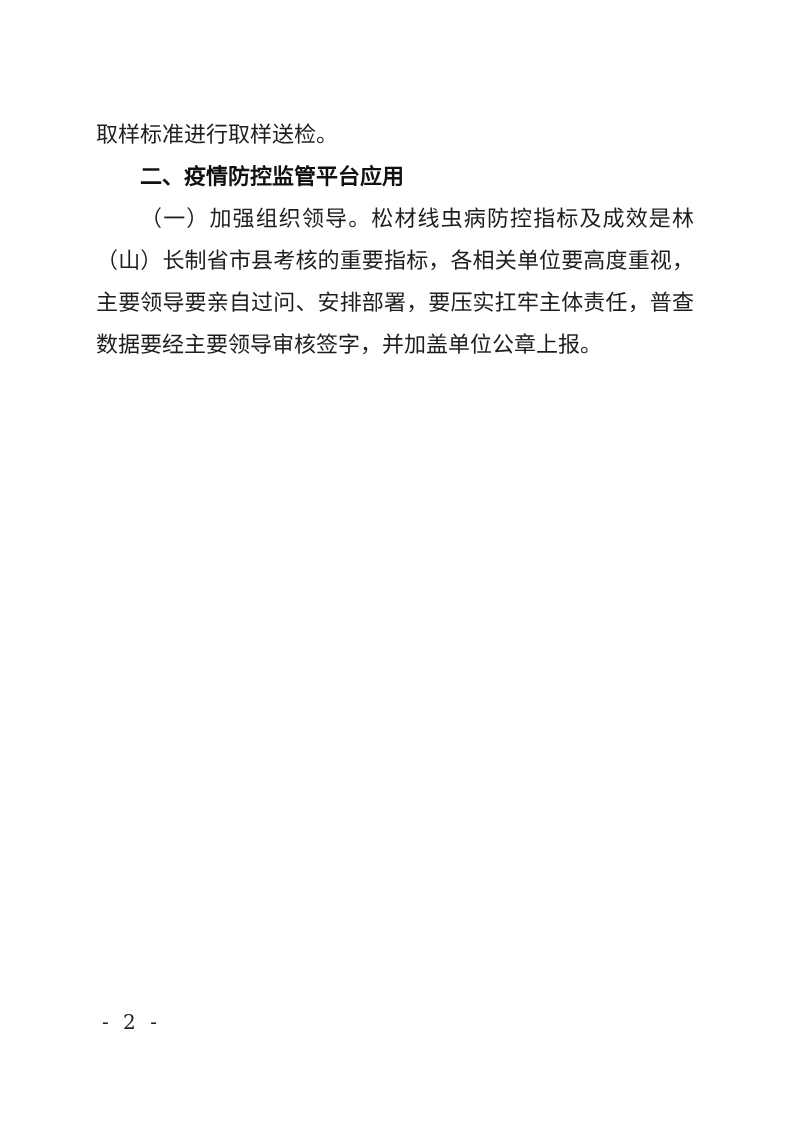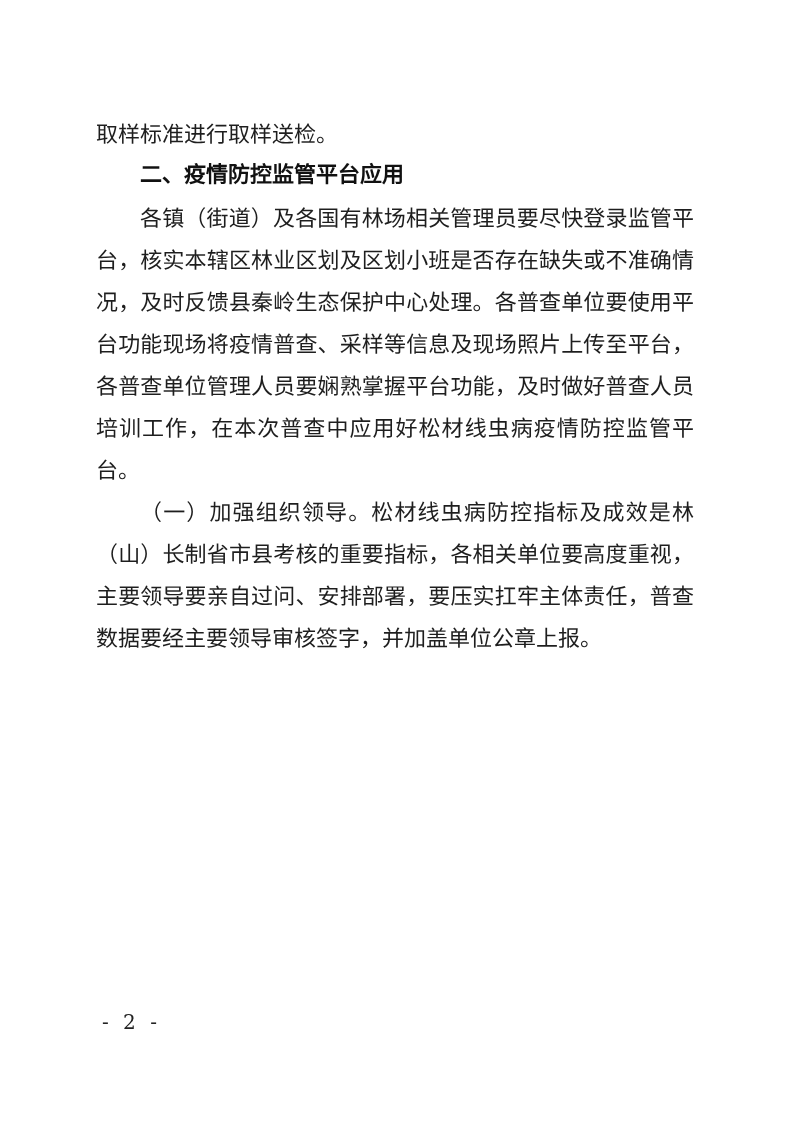--- a/index.html
+++ b/index.html
@@ -32,21 +32,21 @@
     text-justify: inter-ideograph;
     text-indent: 2em;
     letter-spacing: 0px;
     color: #1e1e1e;
   }
   p.body.continuation {
     text-indent: 0;
   }
   h2.heading {
     margin: 0;
-    font-family: Liberation Mono, monospace;
+    font-family: Liberation Serif, serif;
     font-weight: 700;
     font-size: 22px;
     line-height: 42px;
     text-indent: 2em;
     color: #111111;
   }
   .page-number {
     position: absolute;
     left: 102px;
     top: 1008px;
@@ -57,17 +57,16 @@
     letter-spacing: 4px;
   }
 </style>
 </head>
 <body>
 
 <div class="page">
   <div class="content">
     <p class="body continuation">取样标准进行取样送检。</p>
     <h2 class="heading">二、疫情防控监管平台应用</h2>
-    <p class="body">各镇（街道）及各国有林场相关管理员要尽快登录监管平台，核实本辖区林业区划及区划小班是否存在缺失或不准确情况，及时反馈县秦岭生态保护中心处理。各普查单位要使用平台功能现场将疫情普查、采样等信息及现场照片上传至平台，各普查单位管理人员要娴熟掌握平台功能，及时做好普查人员培训工作，在本次普查中应用好松材线虫病疫情防控监管平台。</p>
     <p class="body">（一）加强组织领导。松材线虫病防控指标及成效是林（山）长制省市县考核的重要指标，各相关单位要高度重视，主要领导要亲自过问、安排部署，要压实扛牢主体责任，普查数据要经主要领导审核签字，并加盖单位公章上报。</p>
   </div>
   <div class="page-number">- 2 -</div>
 </div>
 
 </body></html>

